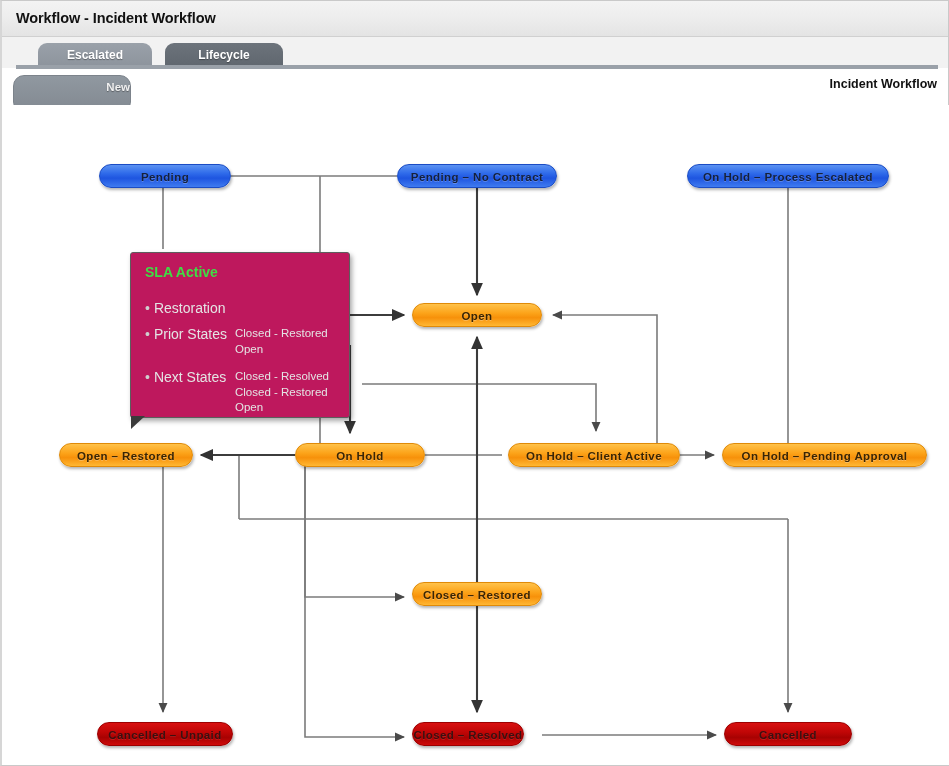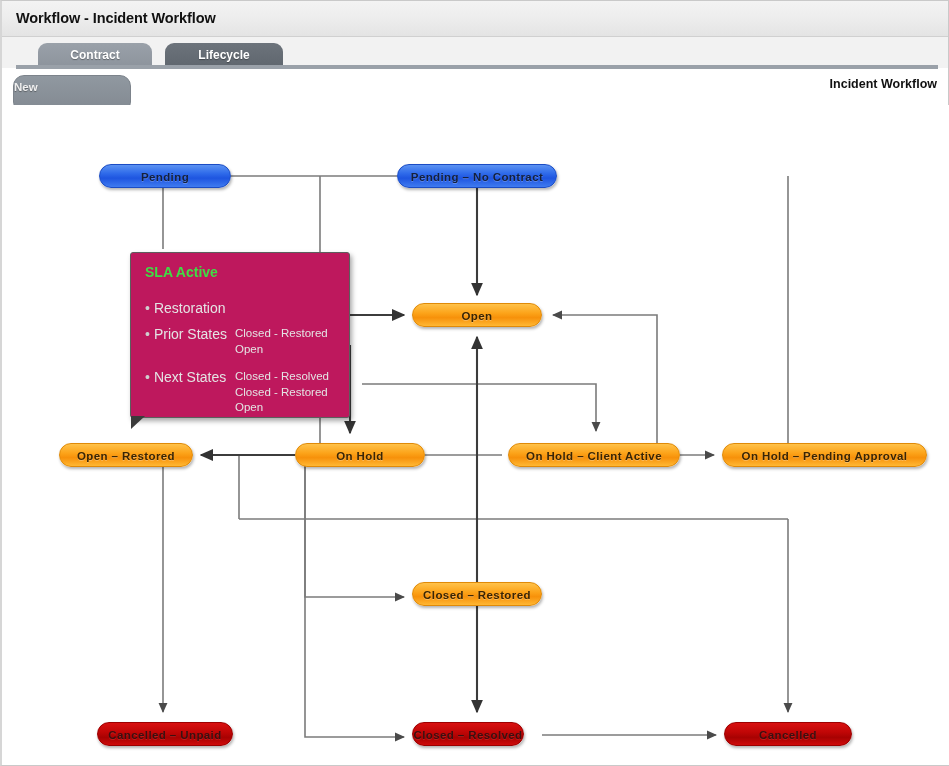--- a/index.html
+++ b/index.html
@@ -64,21 +64,21 @@
     position: absolute; left: 0; top: 68px;
     width: 100%; height: 36px;
     background: #ffffff;
   }
   #btn-new {
     position: absolute; left: 11px; top: 6px;
     width: 118px; height: 38px;
     border-radius: 11px;
     background: linear-gradient(to bottom, #9098a0 0%, #828991 100%);
     color: #f0f0f0; font-size: 11.5px; font-weight: bold;
-    text-align: left; line-height: 22px;
+    text-align: right; line-height: 22px;
     cursor: pointer;
     text-shadow: 0 1px 1px rgba(0,0,0,0.35);
     border: 1px solid #7c838b;
   }
   #workflow-name {
     position: absolute; right: 11px; top: 8px;
     font-size: 12.5px; font-weight: bold; color: #111;
   }
 
   
@@ -166,21 +166,21 @@
 </head>
 <body>
 
 <div id="app">
 
   <div id="titlebar">
     <div id="page-title">Workflow - Incident Workflow</div>
   </div>
 
   <div id="tabstrip">
-    <div class="tab" id="tab-workflow">Contract</div>
+    <div class="tab" id="tab-workflow">Escalated</div>
     <div class="tab" id="tab-lifecycle">Lifecycle</div>
   </div>
   <div id="tab-underline"></div>
 
   <div id="toolbar">
     <div id="btn-new">New</div>
     <div id="workflow-name">Incident Workflow</div>
   </div>
 
   <div id="canvas">
@@ -246,20 +246,21 @@
         <path d="M 475 350 L 475 477"></path>
 
         <path d="M 475 501 L 475 607" marker-end="url(#ar-d)"></path>
 
         <path d="M 594 220 L 655 220" stroke="none"></path>
       </g>
     </svg>
 
     <div class="node blue" style="left:97px;  top:59px;  width:132px;">Pending</div>
     <div class="node blue" style="left:395px; top:59px;  width:160px;">Pending – No Contract</div>
+    <div class="node blue" style="left:685px; top:59px;  width:202px;">On Hold – Process Escalated</div>
 
     <div class="node orange" style="left:410px; top:198px; width:130px;">Open</div>
 
     <div class="node orange" style="left:57px;  top:338px; width:134px;">Open – Restored</div>
     <div class="node orange" style="left:293px; top:338px; width:130px;">On Hold</div>
     <div class="node orange" style="left:506px; top:338px; width:172px;">On Hold – Client Active</div>
     <div class="node orange" style="left:720px; top:338px; width:205px;">On Hold – Pending Approval</div>
 
     <div class="node orange" style="left:410px; top:477px; width:130px;">Closed – Restored</div>
 

